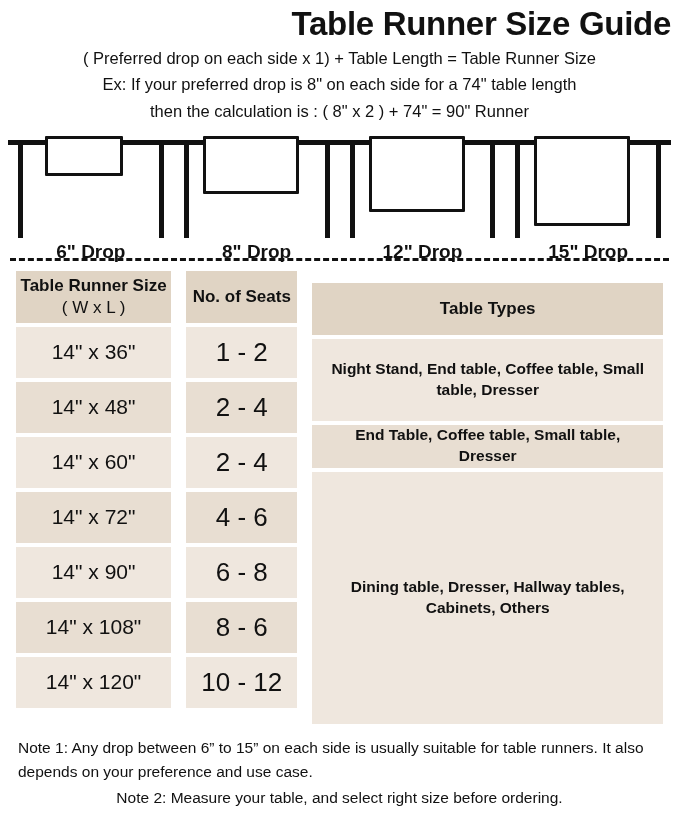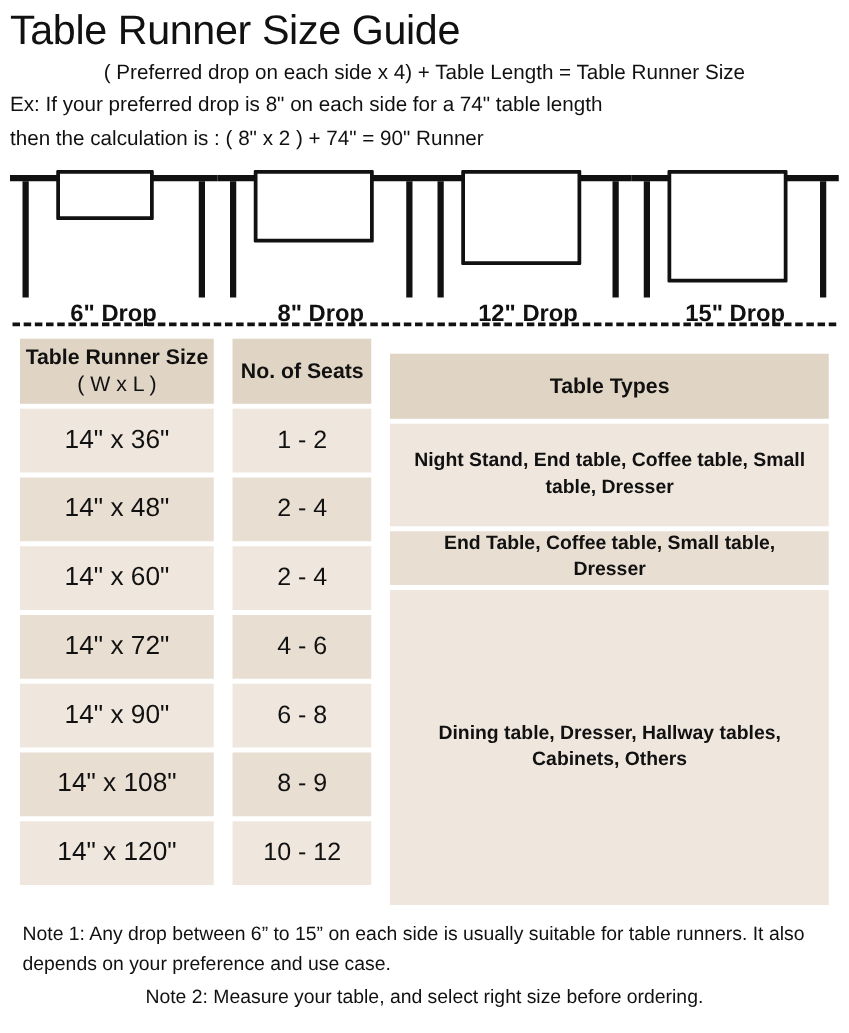--- a/index.html
+++ b/index.html
@@ -12,35 +12,35 @@
     color: #111111;
     overflow: hidden;
   }
   .page {
     width: 679px;
     height: 826px;
     position: relative;
     padding: 0 8px;
   }
   .title {
-    text-align: left;
+    text-align: right;
     font-size: 33px;
-    font-weight: normal;
+    font-weight: bold;
     letter-spacing: -0.3px;
     margin: 4px 0 2px 0;
     line-height: 1.2;
   }
   .formula {
     text-align: center;
     font-size: 16.5px;
     line-height: 1.5;
     margin: 2px 0 0 0;
   }
   .example {
-    text-align: left;
+    text-align: center;
     font-size: 16.5px;
     line-height: 1.5;
     margin: 2px 0 0 0;
   }
 
   
   .diagram {
     position: relative;
     height: 118px;
     margin-top: 10px;
@@ -124,21 +124,21 @@
     font-size: 17px;
     font-weight: normal;
     margin-top: 2px;
   }
   .sizecell {
     height: 51px;
     font-size: 21px;
   }
   .seatcell {
     height: 51px;
-    font-size: 20px;
+    font-size: 26px;
   }
   .typecell {
     font-size: 15.5px;
     font-weight: bold;
     line-height: 1.35;
     padding: 6px 14px;
   }
   .t1 { height: 82px; }
   .t2 { height: 43px; }
   .t3 { height: 252px; }
@@ -154,21 +154,21 @@
   .note1 { text-align: left; }
   .note2 { text-align: center; }
 </style>
 </head>
 <body>
 
 <div class="page">
 
   <h1 class="title">Table Runner Size Guide</h1>
 
-  <div class="formula">( Preferred drop on each side x 4) + Table Length = Table Runner Size</div>
+  <div class="formula">( Preferred drop on each side x 1) + Table Length = Table Runner Size</div>
   <div class="example">Ex: If your preferred drop is 8" on each side for a 74" table length</div>
   <div class="example">then the calculation is : ( 8" x 2 ) + 74" = 90" Runner</div>
 
   <div class="diagram">
     <div class="diagram-row">
 
       <div class="drop-cell">
         <div class="table-top"></div>
         <div class="leg left"></div>
         <div class="leg right"></div>
@@ -226,21 +226,21 @@
 
     <div class="col-b">
       <div class="cell head">
         <span>No. of Seats</span>
       </div>
       <div class="cell seatcell beige2">1 - 2</div>
       <div class="cell seatcell">2 - 4</div>
       <div class="cell seatcell beige2">2 - 4</div>
       <div class="cell seatcell">4 - 6</div>
       <div class="cell seatcell beige2">6 - 8</div>
-      <div class="cell seatcell">8 - 9</div>
+      <div class="cell seatcell">8 - 6</div>
       <div class="cell seatcell beige2">10 - 12</div>
     </div>
 
     <div class="col-c">
       <div class="cell head">
         <span>Table Types</span>
       </div>
       <div class="cell typecell t1 beige2">Night Stand, End table, Coffee table, Small table, Dresser</div>
       <div class="cell typecell t2">End Table, Coffee table, Small table, Dresser</div>
       <div class="cell typecell t3 beige2">Dining table, Dresser, Hallway tables, Cabinets, Others</div>

